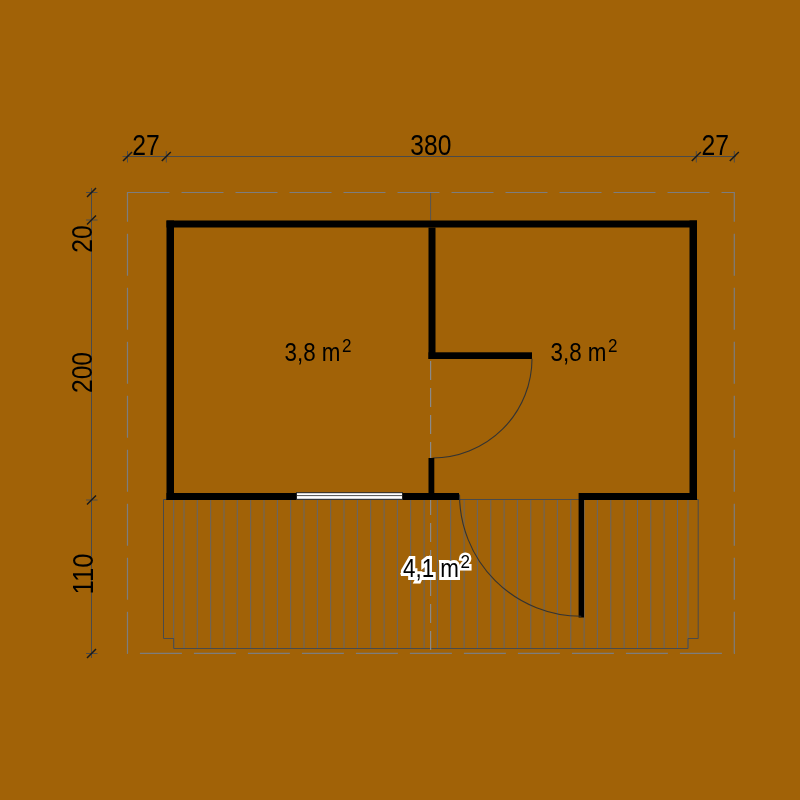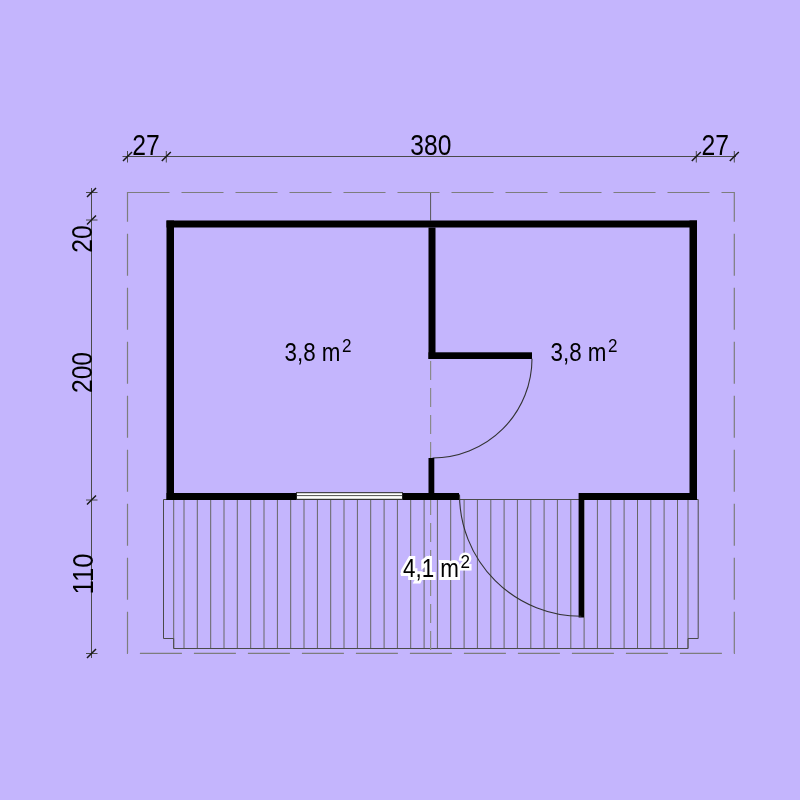--- a/index.html
+++ b/index.html
@@ -1,16 +1,16 @@
 <!DOCTYPE html>
 <html><head>
 <meta charset="utf-8">
 <style>
   html,body { margin:0; padding:0; background:#ffffff; }
-  .page { position:relative; width:800px; height:800px; background:#c4b5fd;
+  .page { position:relative; width:800px; height:800px; background:#a16207;
           font-family:"Liberation Sans", sans-serif; -webkit-font-smoothing:antialiased; }
   svg { position:absolute; left:0; top:0; }
   text { font-family:"Liberation Sans", sans-serif; fill:#000; }
 </style>
 </head>
 <body>
 <div class="page">
 <svg width="800" height="800" viewBox="0 0 800 800">
 
 <g>

